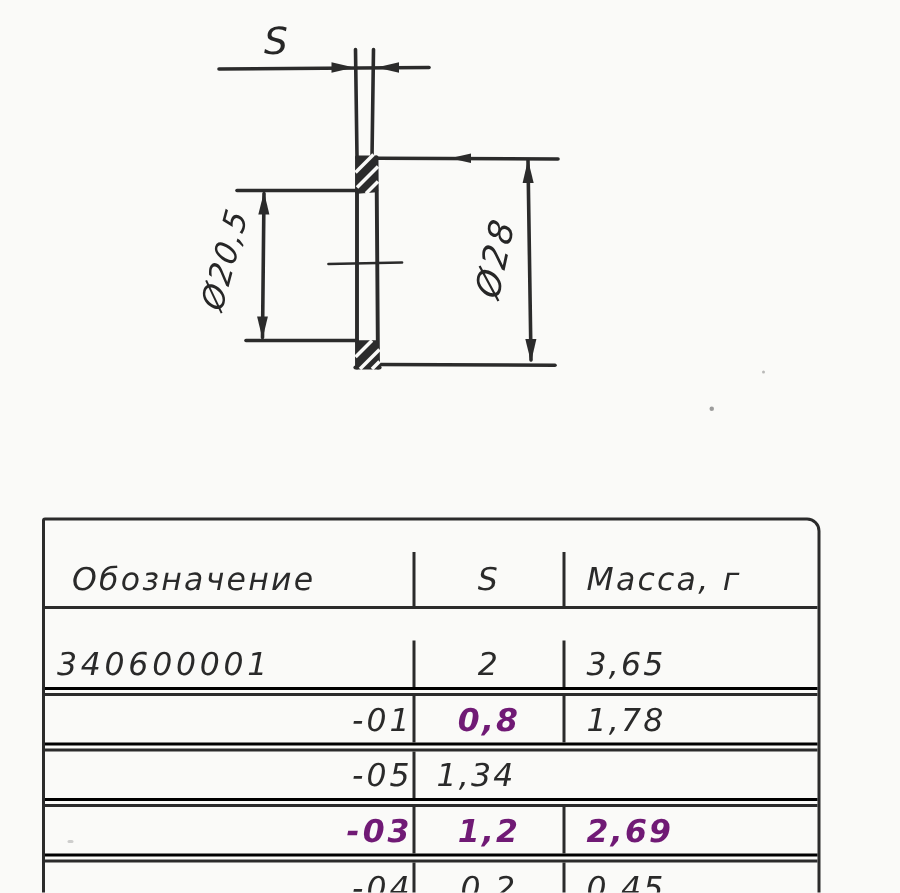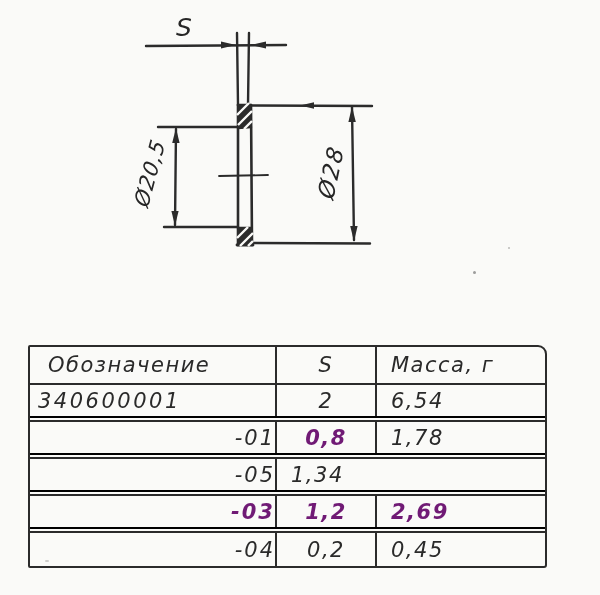--- a/index.html
+++ b/index.html
@@ -38,20 +38,21 @@
     background:transparent;
     box-sizing:border-box;
   }
   .trow{
     display:grid;
     grid-template-columns:247px 100px 167px;
     align-items:center;
     font-style:italic;
     font-size:21px;
     letter-spacing:1.5px;
+    margin-top:21px;
   }
   .trow.h{height:36px;border-bottom:2.5px solid #2b2b2b;}
   .trow.r{height:31px;border-bottom:2px solid #000000;}
   .trow.r.dbl{margin-top:2px;border-top:2px solid #2b2b2b;}
   .trow.r:last-child{border-bottom:none;height:33px;}
   .tc{height:100%;display:flex;align-items:center;box-sizing:border-box;}
   .c1{border-right:2.5px solid #2b2b2b;padding-left:18px;}
   .c2{border-right:2.5px solid #2b2b2b;justify-content:center;}
   .c3{padding-left:14px;text-align:right;}
   .r .c1.num{padding-left:8px;letter-spacing:2.5px;}
@@ -127,21 +128,21 @@
 
     <div class="trow h">
       <div class="tc c1">Обозначение</div>
       <div class="tc c2">S</div>
       <div class="tc c3">Масса, г</div>
     </div>
 
     <div class="trow r">
       <div class="tc c1 num">340600001</div>
       <div class="tc c2">2</div>
-      <div class="tc c3">6,54</div>
+      <div class="tc c3">3,65</div>
     </div>
 
     <div class="trow r dbl">
       <div class="tc c1 dash">-01</div>
       <div class="tc c2 bold">0,8</div>
       <div class="tc c3">1,78</div>
     </div>
 
     <div class="trow r dbl">
       <div class="tc c1 dash">-05</div>

